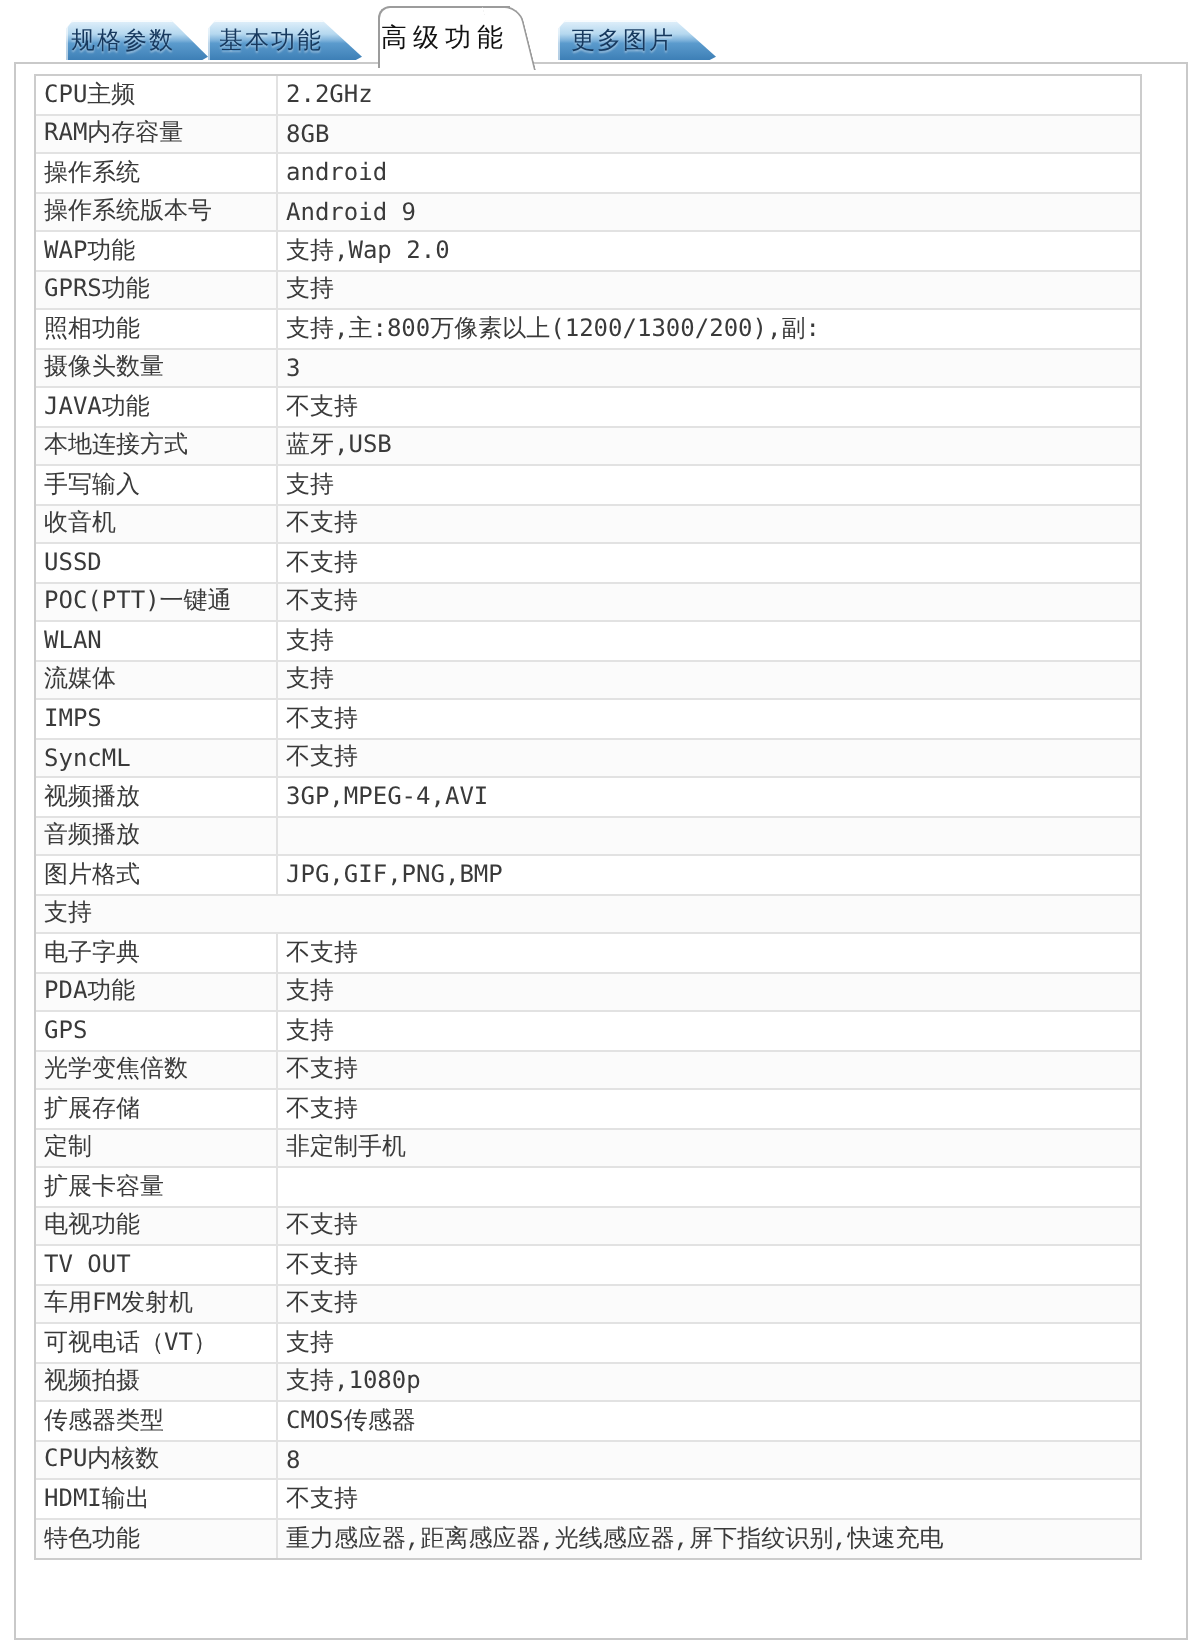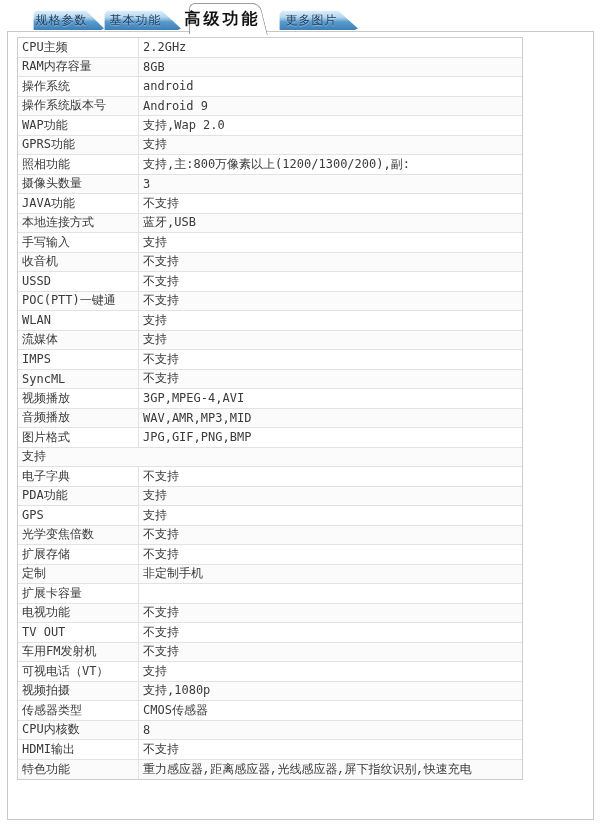--- a/index.html
+++ b/index.html
@@ -38,41 +38,41 @@
   .tab-1{left:33px;width:71px;}
   .tab-2{left:104px;width:77px;}
   .tab-4{left:279px;width:79px;}
   .tab-active{
     position:absolute;left:189px;top:3px;width:66px;height:31px;
     background:#ffffff;z-index:3;
     border:1px solid var(--active-tab-border);
     border-bottom:0;border-right:0;
     border-radius:6px 0 0 0;
     display:flex;align-items:center;justify-content:center;
-    font-size:16px;font-weight:bold;color:#111111;letter-spacing:3px;
+    font-size:13px;font-weight:normal;color:#111111;letter-spacing:3px;
     cursor:pointer;white-space:nowrap;
   }
   .tab-active::after{
     content:"";position:absolute;top:-1px;right:-13px;width:18px;height:31px;
     background:#ffffff;
     border:1px solid var(--active-tab-border);
     border-bottom:0;border-left:0;
     border-radius:0 8px 0 0;
     transform:skewX(14deg);transform-origin:bottom left;
   }
   .tab-active .tab-active-label{position:relative;z-index:4;}
 
   
   .content-panel{
     position:absolute;left:7px;top:31px;width:587px;height:789px;
     border:1px solid var(--container-border);
     background:#ffffff;z-index:1;
   }
   .spec-table{
-    position:absolute;left:9px;top:5px;width:506px;
+    position:absolute;left:9px;top:5px;width:554px;
     border:1px solid var(--table-border);
     background:#ffffff;
   }
   .spec-row{
     display:flex;height:19.5px;
     border-bottom:1px solid var(--row-line);
     font-size:12px;
   }
   .spec-row:nth-child(even){background:#fbfbfb;}
   .spec-row:last-child{border-bottom:0;font-family:Liberation Mono, monospace;}
@@ -173,21 +173,20 @@
         <div class="spec-row">
     <div class="spec-label">SyncML</div>
     <div class="spec-value">不支持</div>
   </div>
         <div class="spec-row">
     <div class="spec-label">视频播放</div>
     <div class="spec-value">3GP,MPEG-4,AVI</div>
   </div>
         <div class="spec-row">
     <div class="spec-label">音频播放</div>
-    <div class="spec-value">WAV,AMR,MP3,MID</div>
   </div>
         <div class="spec-row">
     <div class="spec-label">图片格式</div>
     <div class="spec-value">JPG,GIF,PNG,BMP</div>
   </div>
         <div class="spec-row">
     <div class="spec-value">支持</div>
   </div>
         <div class="spec-row">
     <div class="spec-label">电子字典</div>

